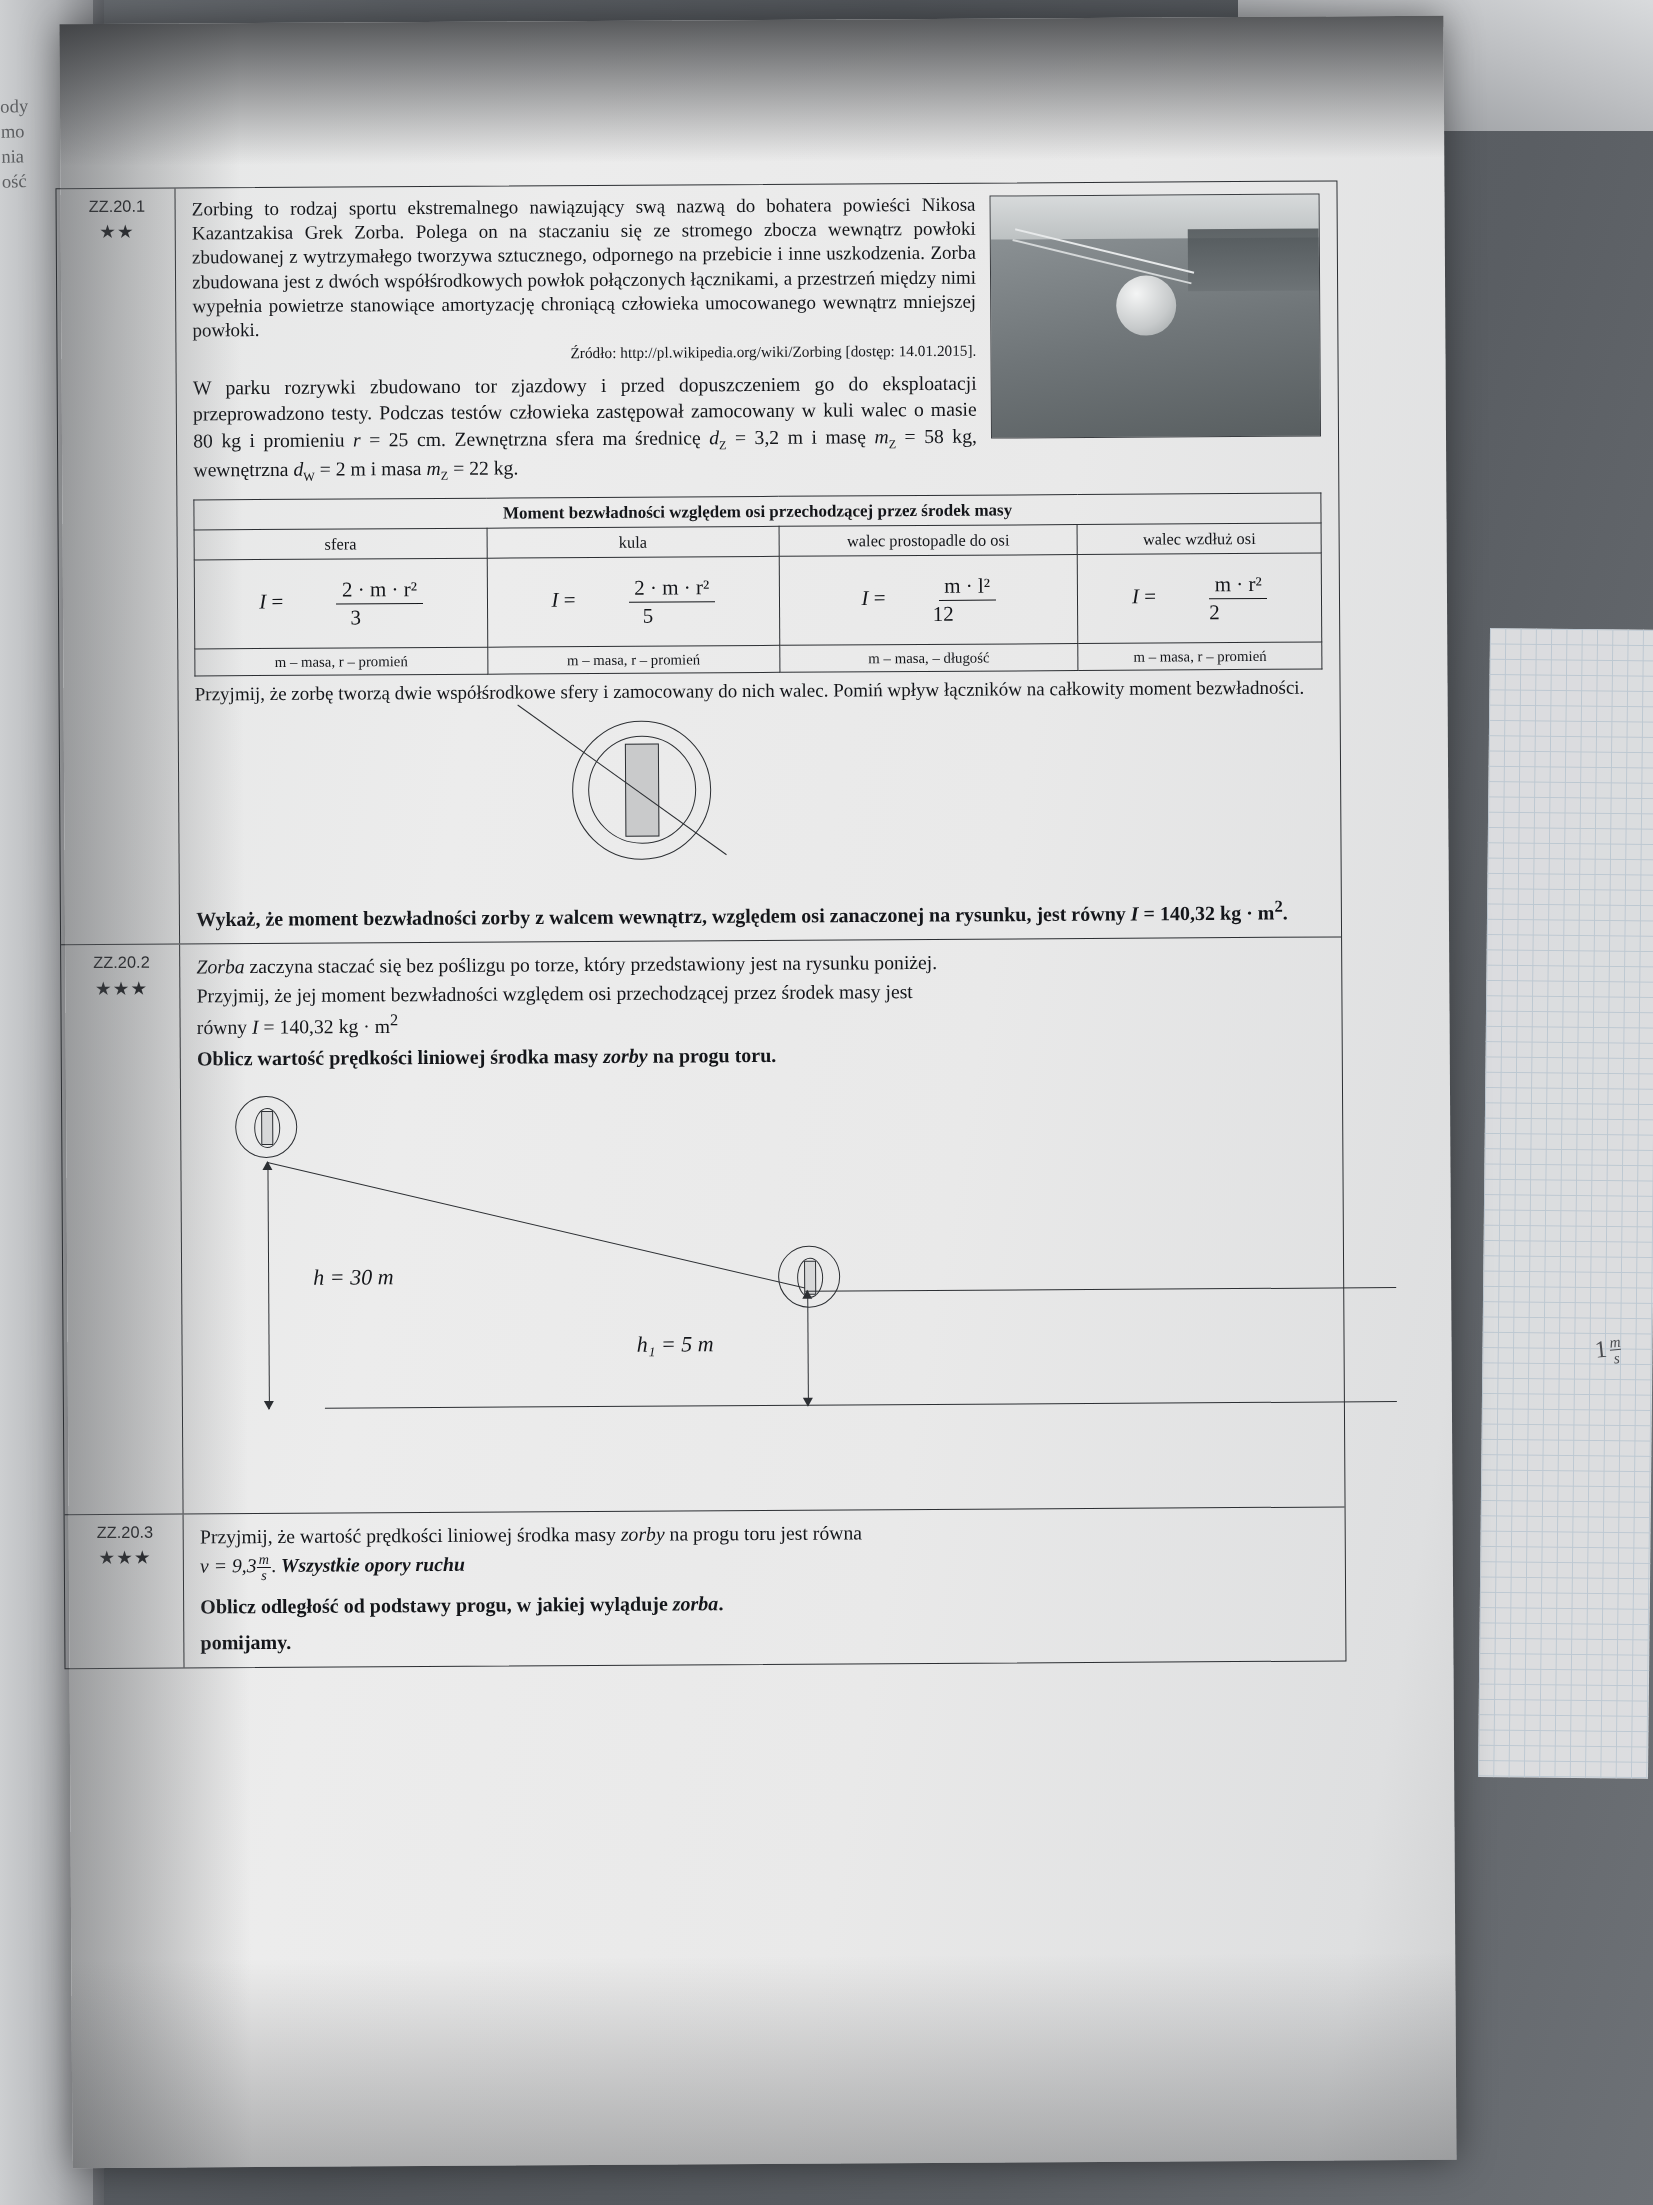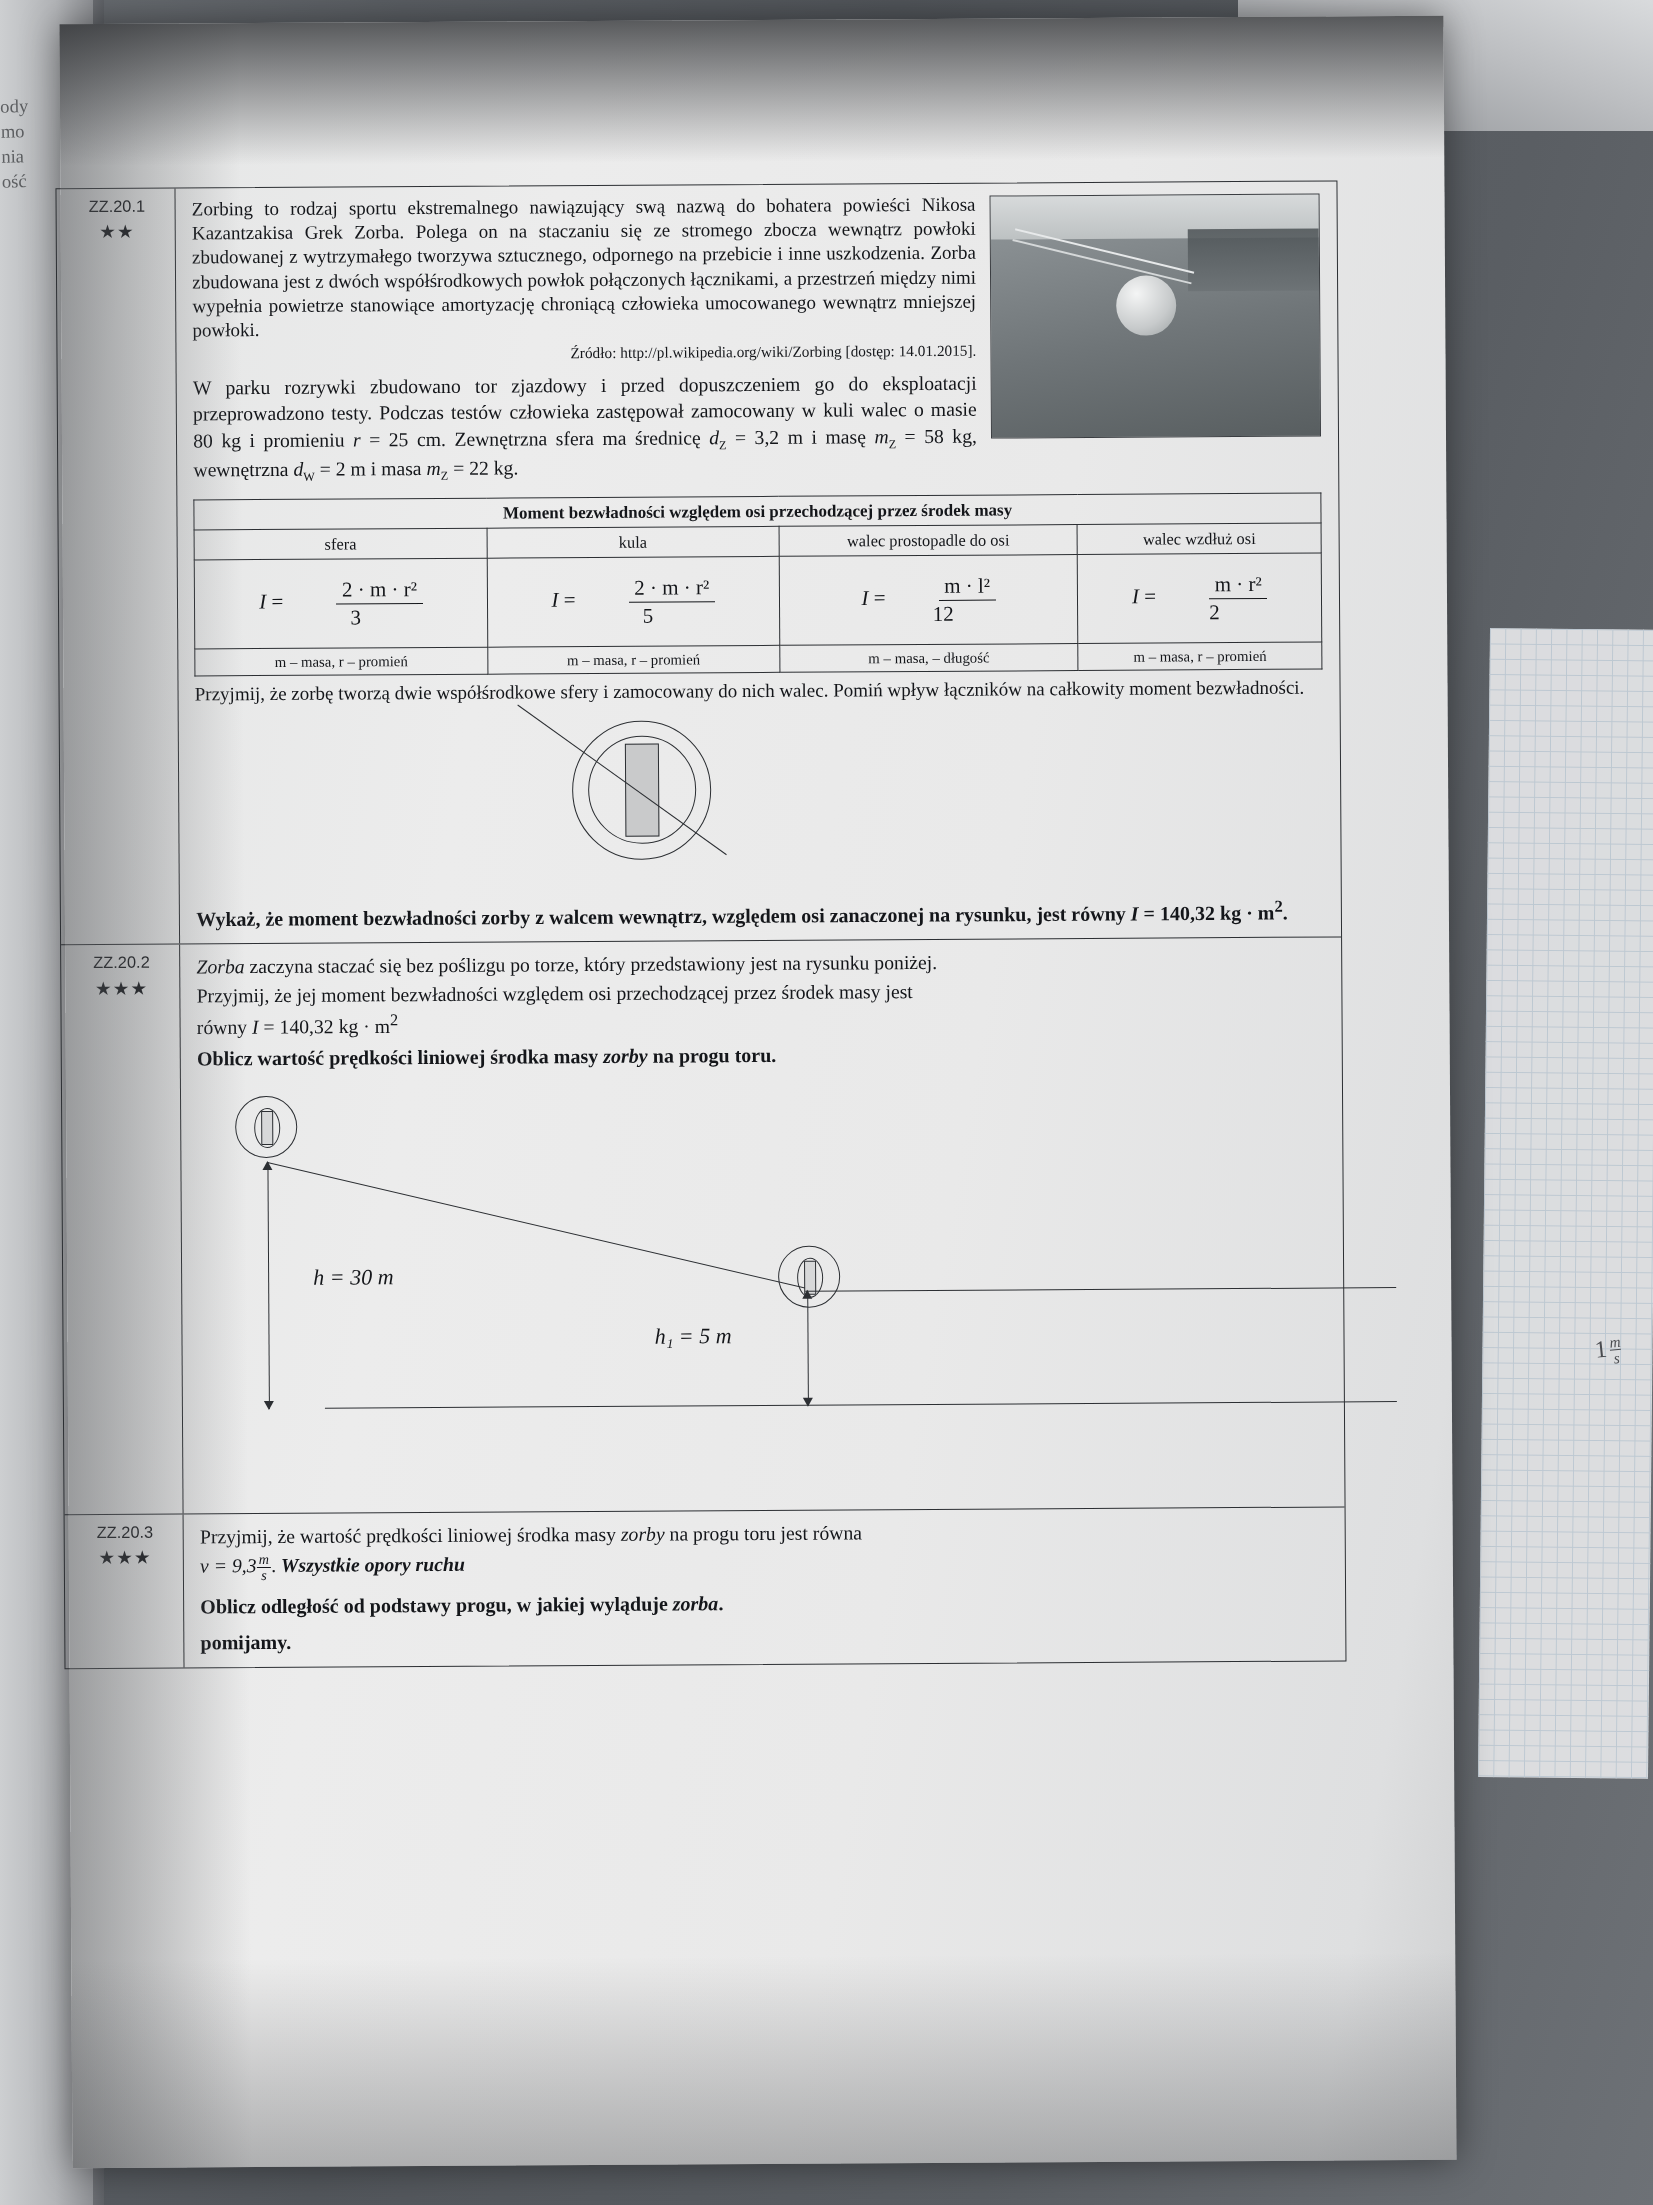--- a/index.html
+++ b/index.html
@@ -242,21 +242,21 @@
 
             <div class="ln" style="left:607px;top:209px;width:591px;"></div>
 
             <div class="ln" style="left:126px;top:323px;width:1072px;"></div>
 
             <div class="vl arrow-up arrow-dn" style="left:70px;top:77px;height:247px;"></div>
 
             <div class="vl arrow-up arrow-dn" style="left:609px;top:209px;height:115px;"></div>
 
             <div class="lbl" style="left:115px;top:180px;">h = 30 m</div>
-            <div class="lbl" style="left:438px;top:241px;margin-left:18px;">h₁ = 5 m</div>
+            <div class="lbl" style="left:438px;top:249px;">h₁ = 5 m</div>
           </div>
         </div>
       </div>
 
       <div class="row">
         <div class="cell-code">
           <span>ZZ.20.3</span>
           <span class="stars">★★★</span>
         </div>
         <div class="cell-body">

